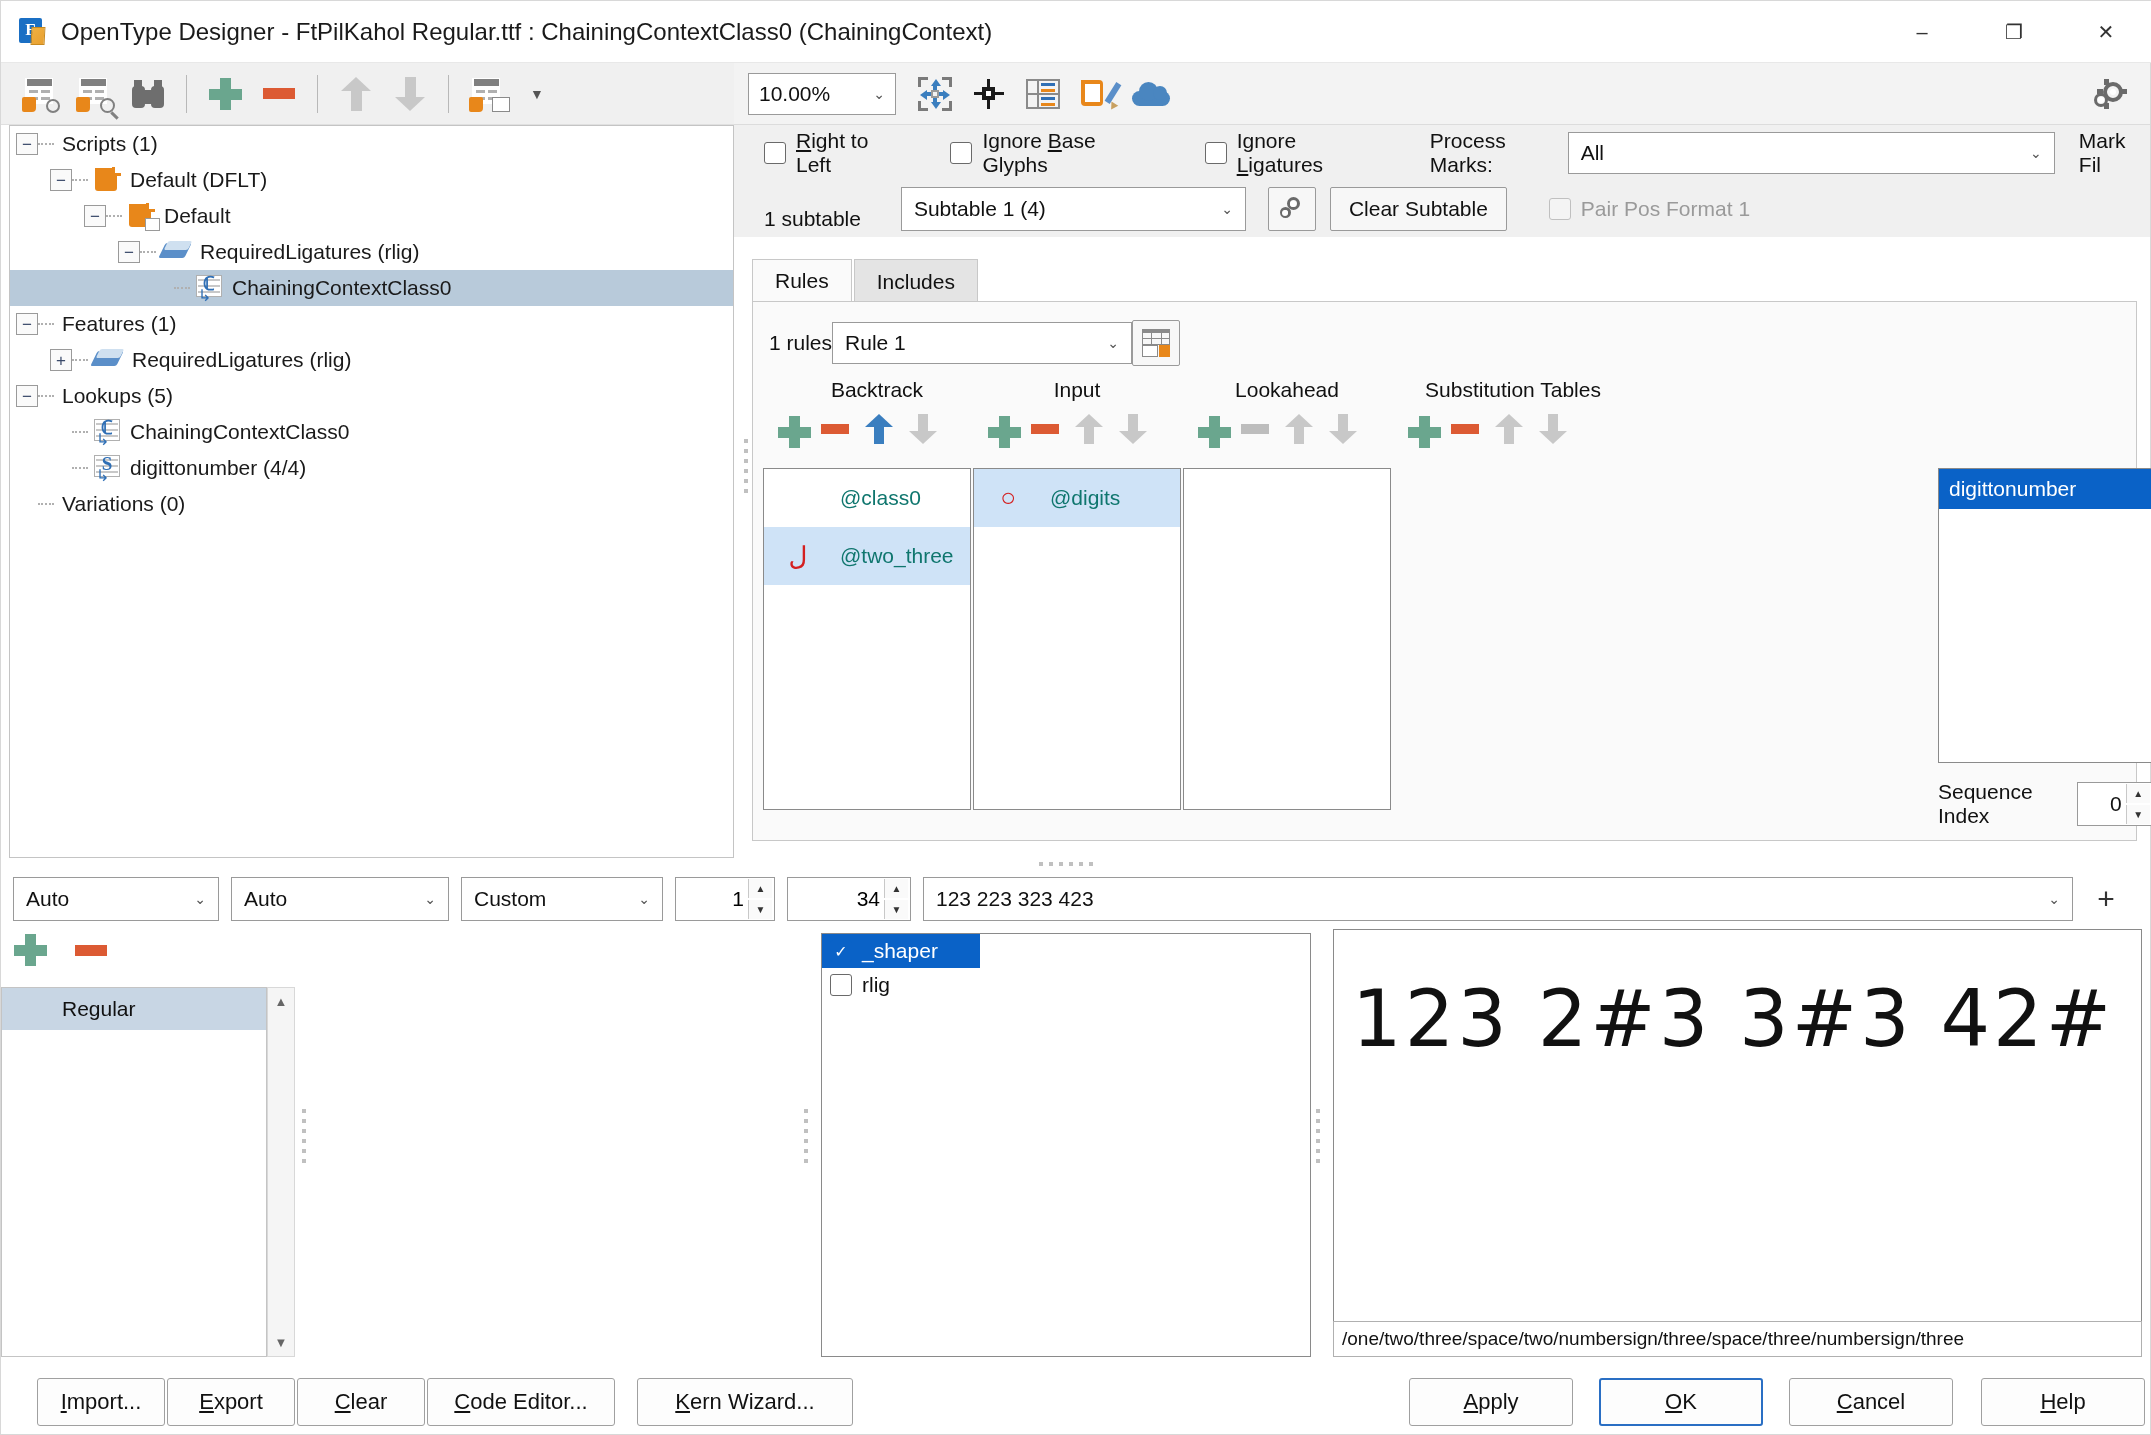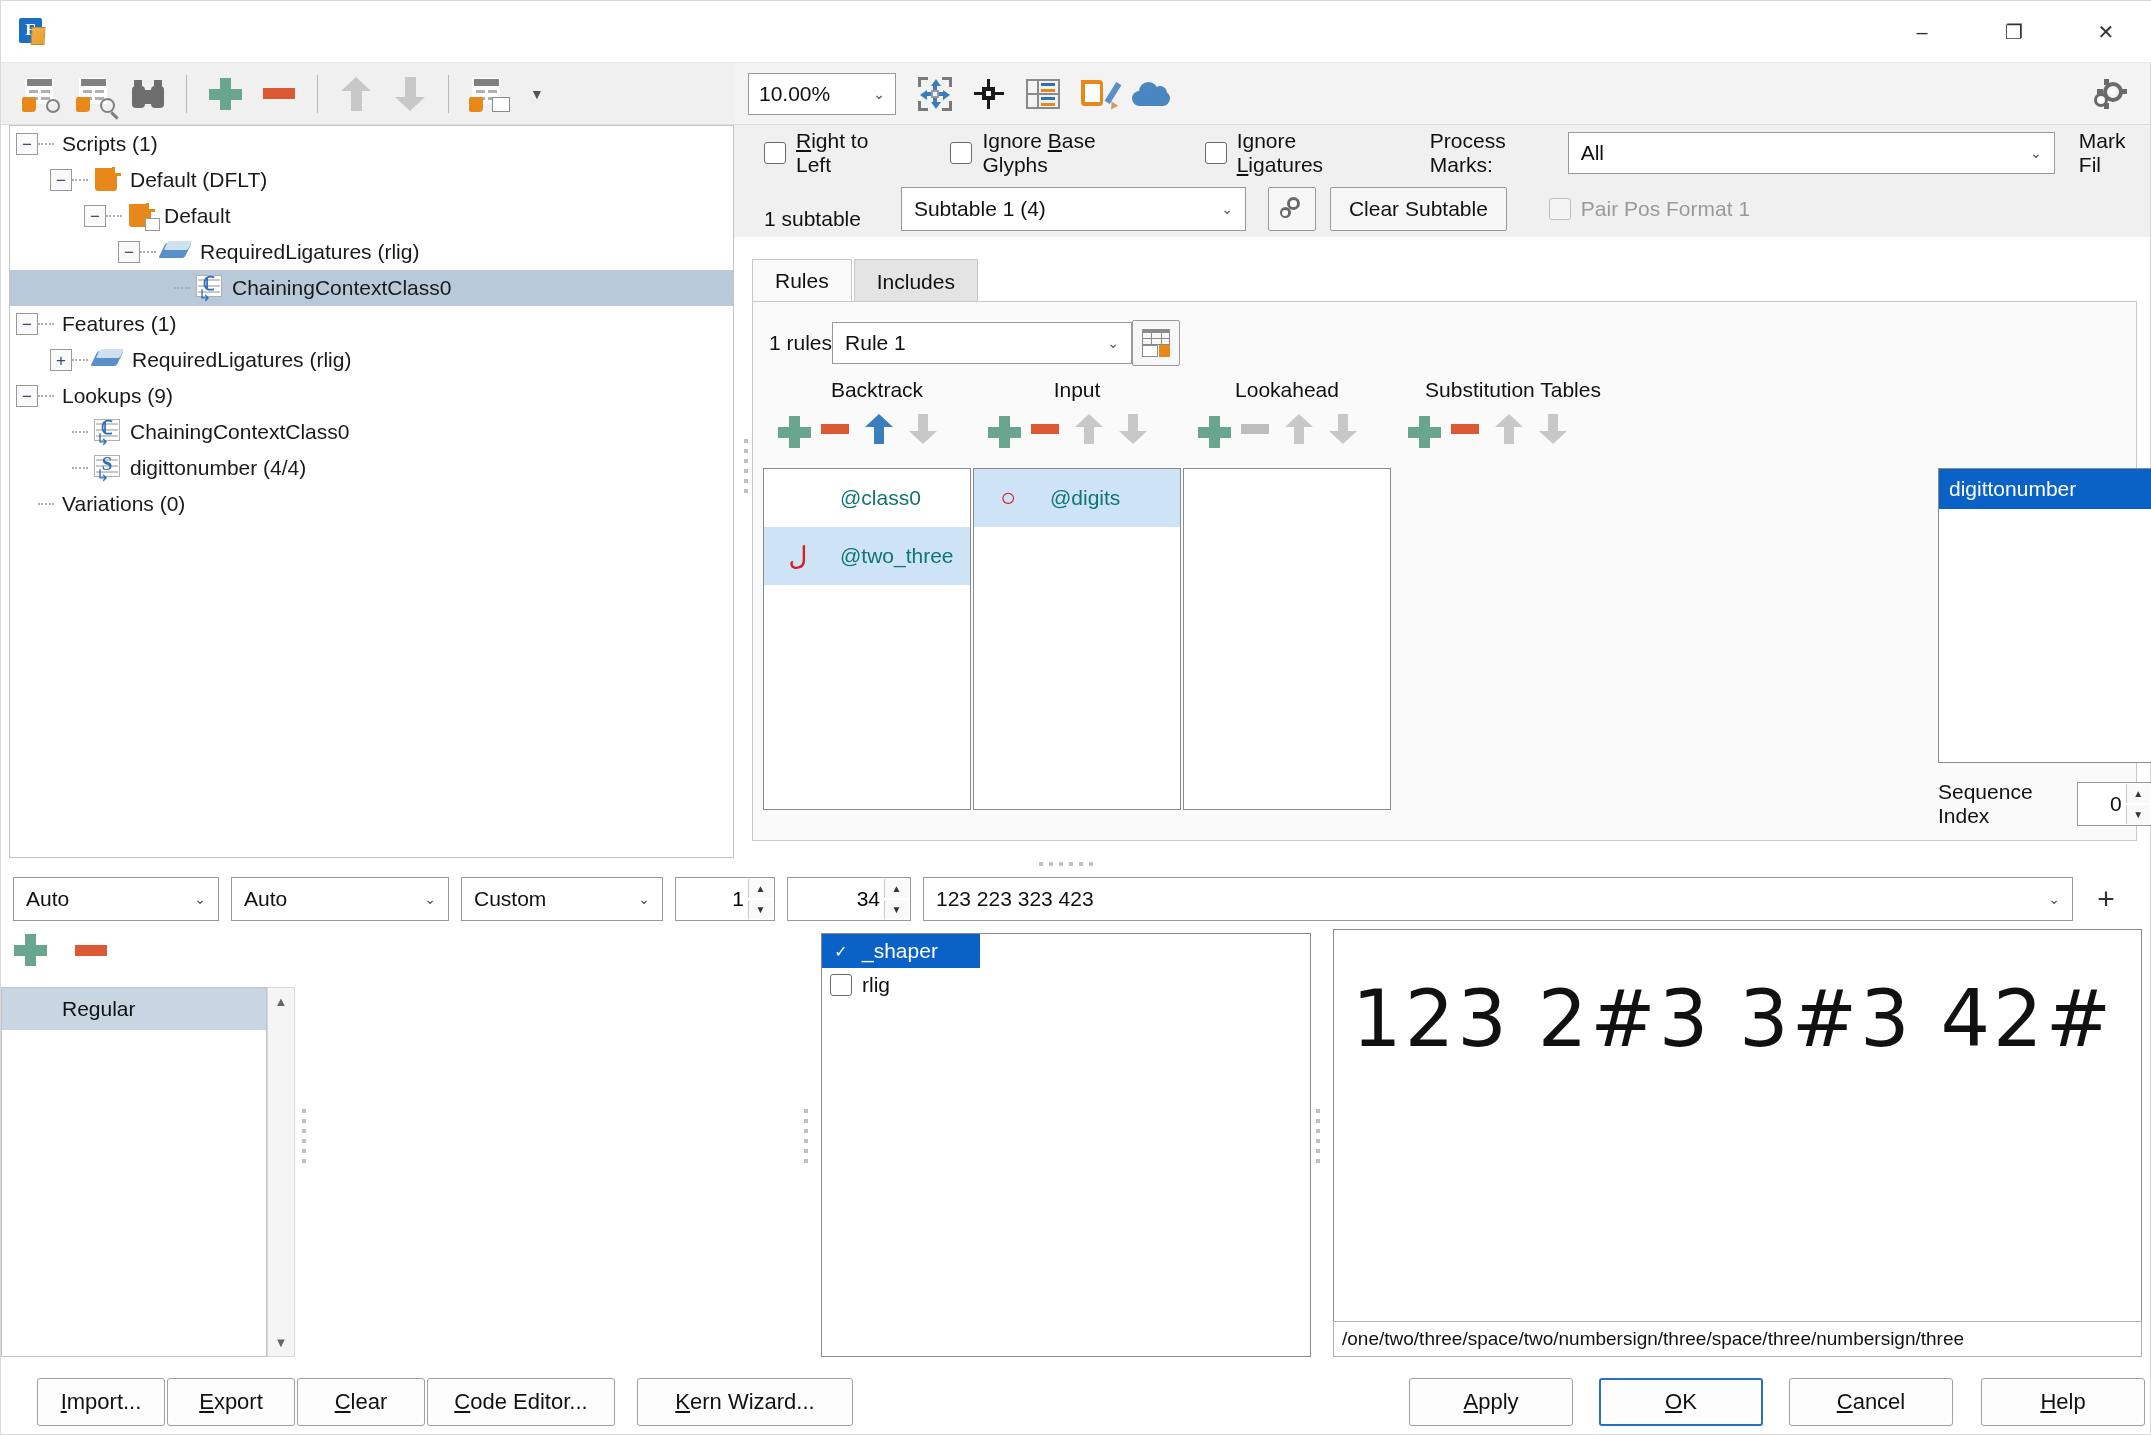--- a/index.html
+++ b/index.html
@@ -382,20 +382,21 @@
 </head>
 <body>
 
 <div class="app">
 
   <div class="titlebar">
     <div class="title-icon">
       <div class="ti-sq">F</div>
       <div class="ti-pg"></div>
     </div>
+    <div class="title-text">OpenType Designer - FtPilKahol Regular.ttf : ChainingContextClass0 (ChainingContext)</div>
     <div class="win-btns">
       <div class="win-btn">–</div>
       <div class="win-btn">❐</div>
       <div class="win-btn close">✕</div>
     </div>
   </div>
 
   <div class="lefttoolbar">
     <div class="tb-btn">
       <span class="ic doc-ic">
@@ -543,21 +544,21 @@
             <span class="body"></span>
             <span class="top"></span>
           </span>
         </span>
         <span class="tlabel">RequiredLigatures (rlig)</span>
       </div>
       <div class="trow">
         <span style="display:inline-block;width:0px;flex:none;"></span>
         <span class="twist">−</span>
         <span class="tdots"></span>
-        <span class="tlabel">Lookups (9)</span>
+        <span class="tlabel">Lookups (5)</span>
       </div>
       <div class="trow">
         <span style="display:inline-block;width:34px;flex:none;"></span>
         <span style="display:inline-block;width:22px;flex:none;"></span>
         <span class="tdots"></span>
         <span style="display:inline-flex;margin-left:4px;">
           <span class="ic-lk">
             <span class="card"></span>
             <span class="ln" style="top:5px"></span>
             <span class="ln" style="top:11px"></span>

